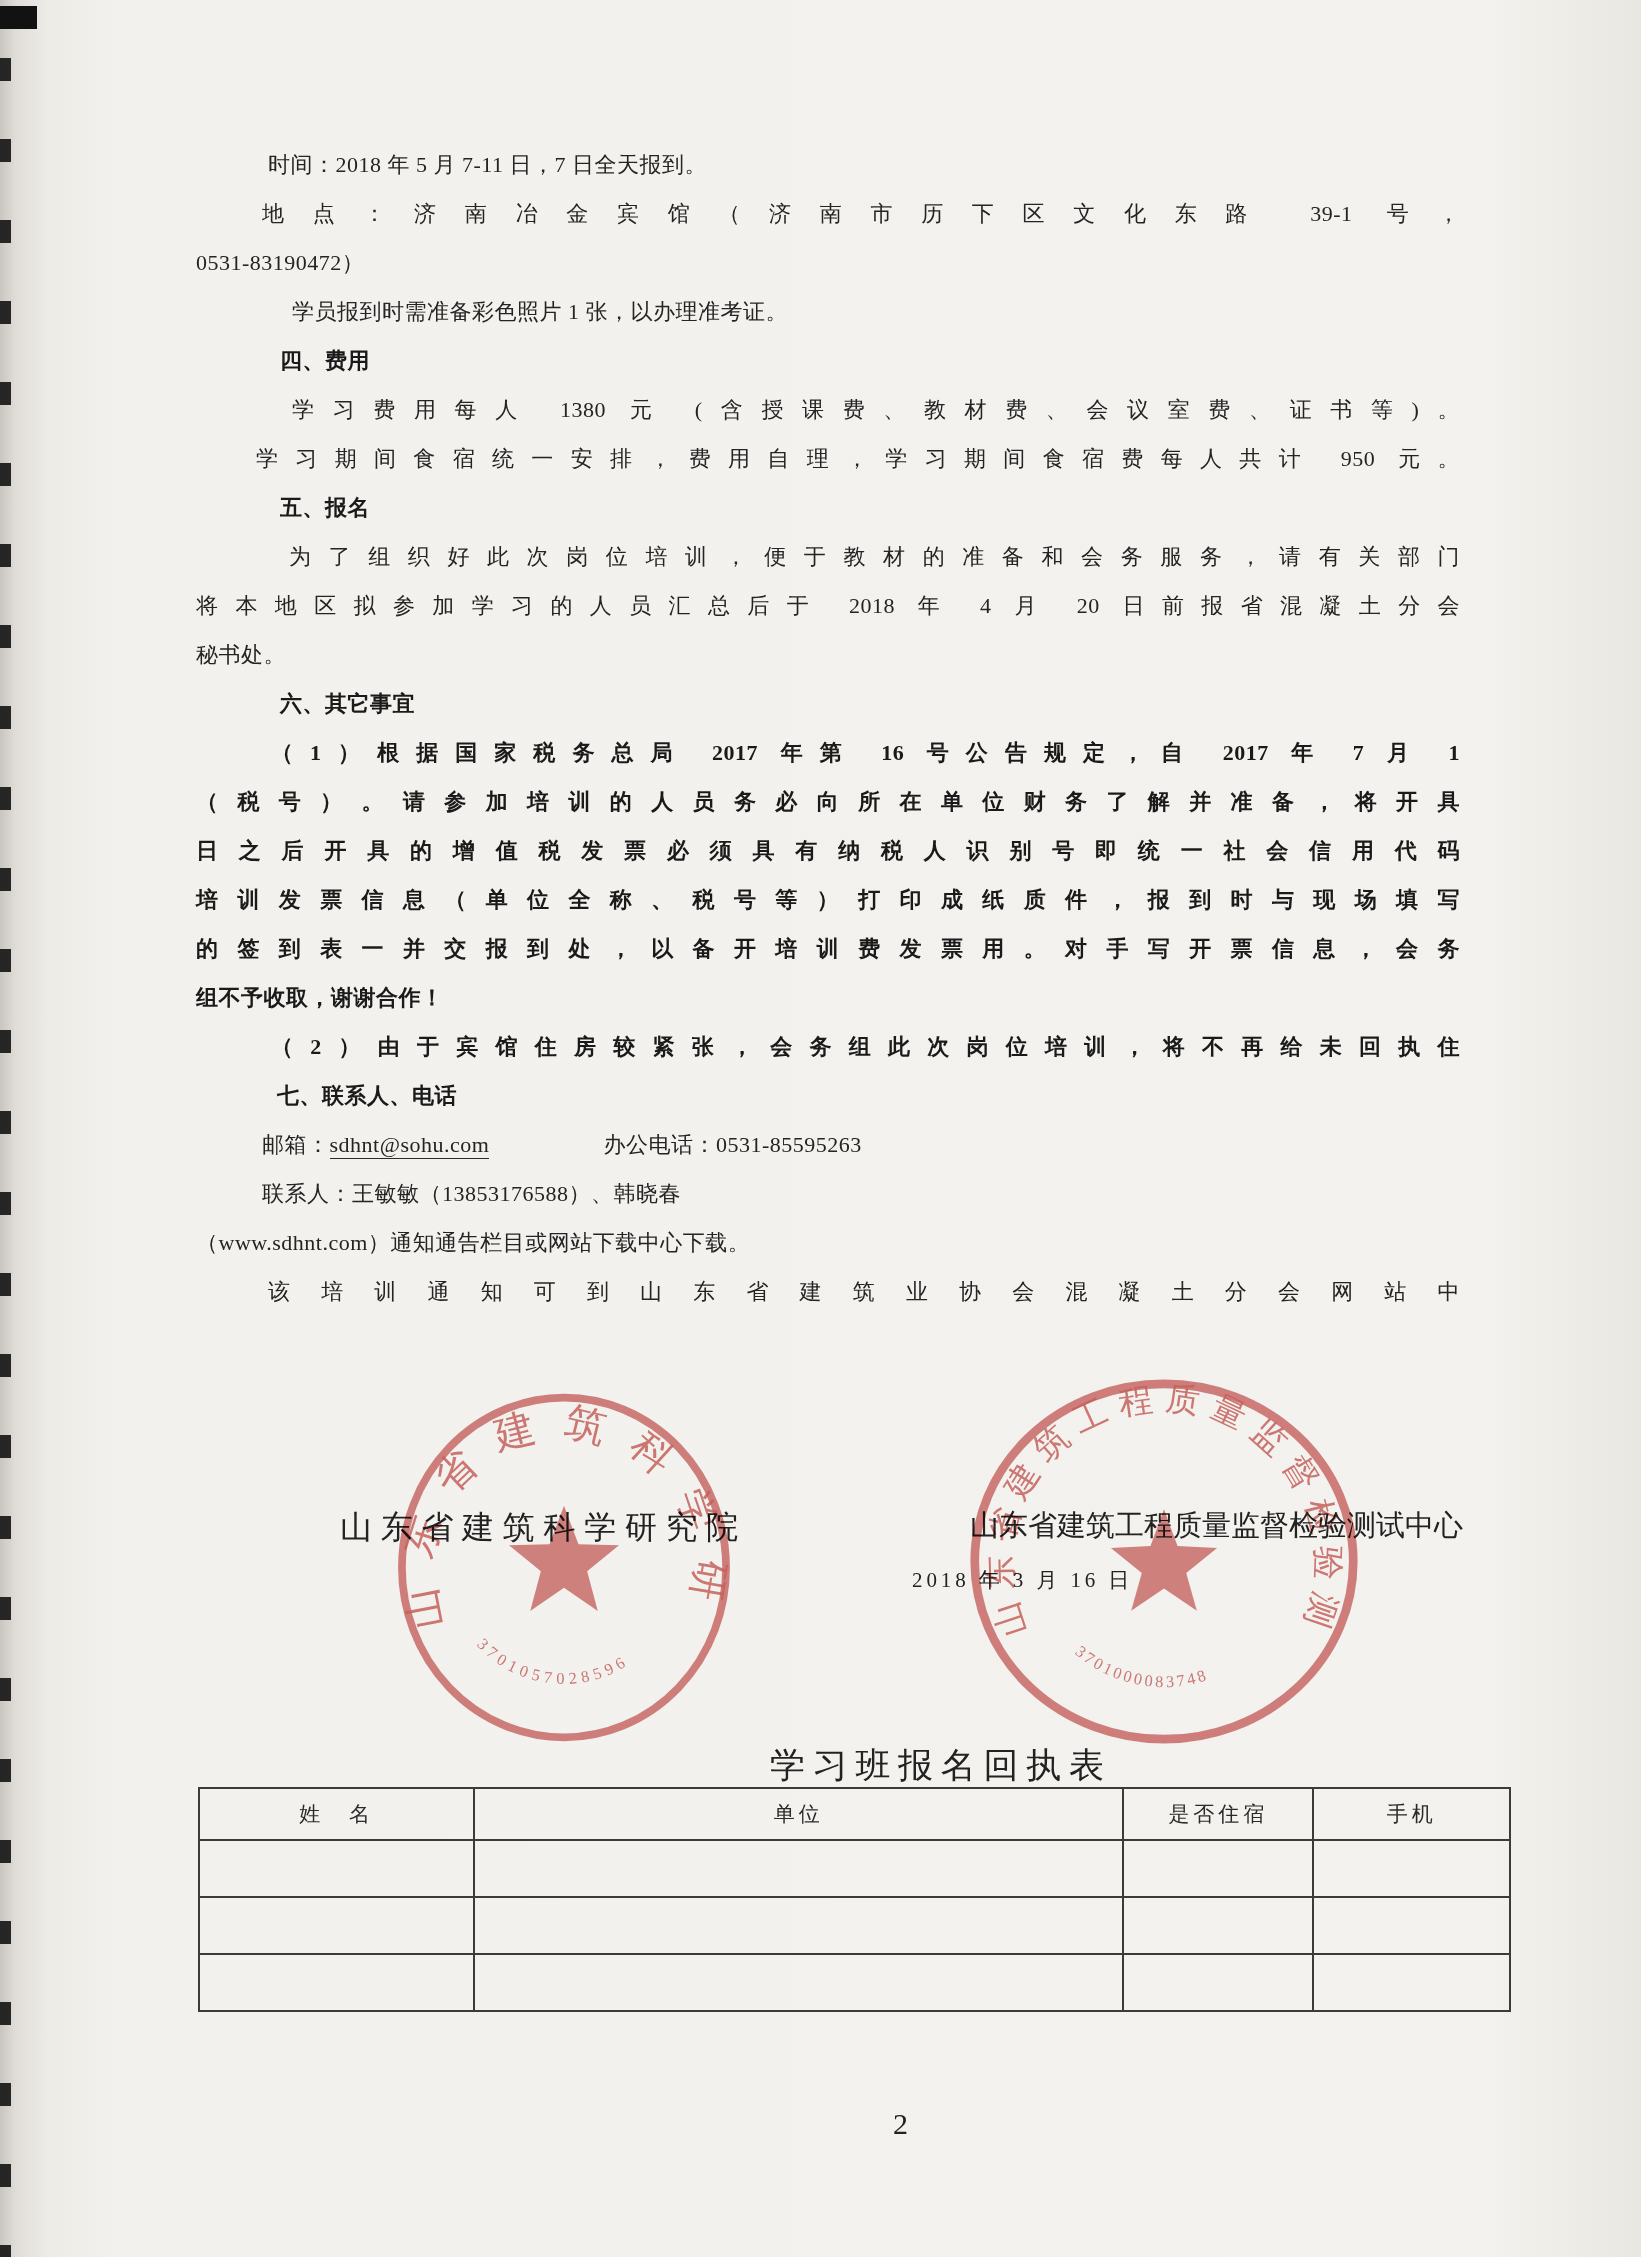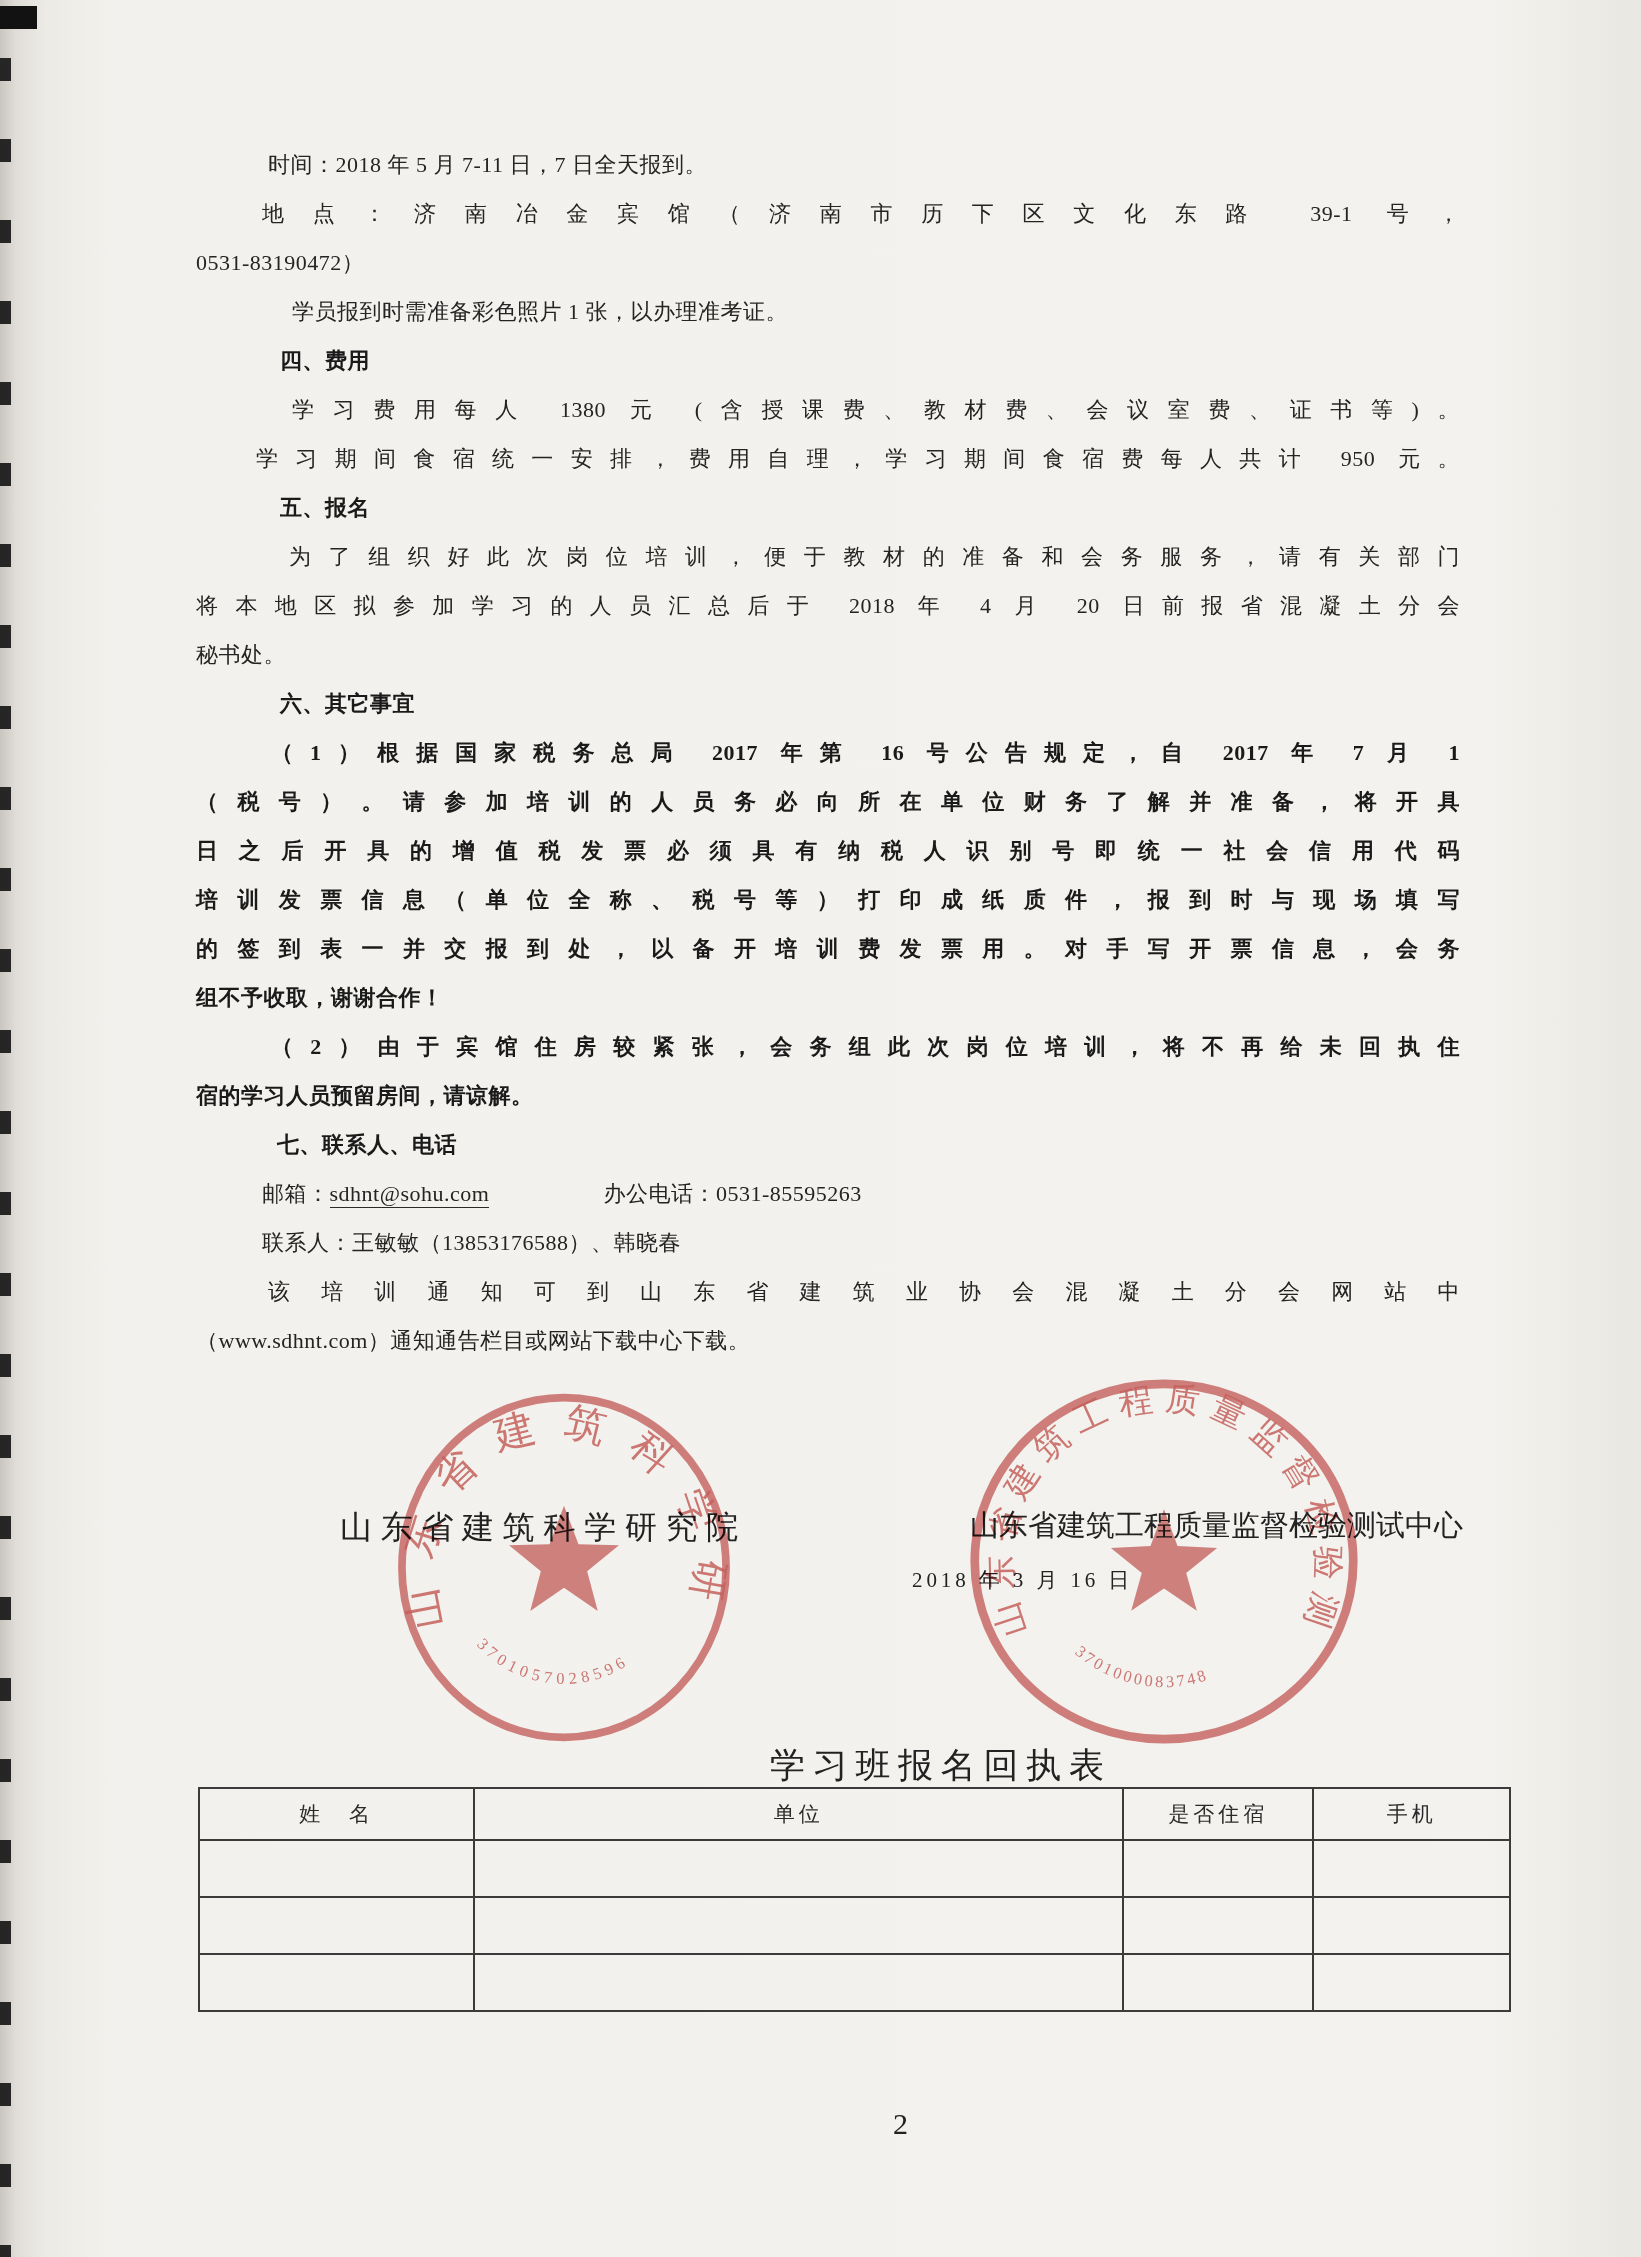--- a/index.html
+++ b/index.html
@@ -61,26 +61,25 @@
       <div class="line j" style="padding-left: 0px;">将本地区拟参加学习的人员汇总后于 2018 年 4 月 20 日前报省混凝土分会</div>
       <div class="line" style="padding-left: 0px;">秘书处。</div>
       <div class="line b" style="padding-left: 84px;">六、其它事宜</div>
       <div class="line b j" style="padding-left: 75px;">（1）根据国家税务总局 2017 年第 16 号公告规定，自 2017 年 7 月 1</div>
       <div class="line b j" style="padding-left: 0px;">（税号）。请参加培训的人员务必向所在单位财务了解并准备，将开具</div>
       <div class="line b j" style="padding-left: 0px;">日之后开具的增值税发票必须具有纳税人识别号即统一社会信用代码</div>
       <div class="line b j" style="padding-left: 0px;">培训发票信息（单位全称、税号等）打印成纸质件，报到时与现场填写</div>
       <div class="line b j" style="padding-left: 0px;">的签到表一并交报到处，以备开培训费发票用。对手写开票信息，会务</div>
       <div class="line b" style="padding-left: 0px;">组不予收取，谢谢合作！</div>
       <div class="line b j" style="padding-left: 75px;">（2）由于宾馆住房较紧张，会务组此次岗位培训，将不再给未回执住</div>
-      <div class="line b" style="padding-left: 0px;">宿的学习人员预留房间，请谅解。</div>
       <div class="line b" style="padding-left: 81px;">七、联系人、电话</div>
       <div class="line" style="padding-left: 66px;"><span>邮箱：</span><span class="u">sdhnt@sohu.com</span><span class="gap">办公电话：0531-85595263</span></div>
       <div class="line" style="padding-left: 66px;">联系人：王敏敏（13853176588）、韩晓春</div>
+      <div class="line" style="padding-left: 0px;">（www.sdhnt.com）通知通告栏目或网站下载中心下载。</div>
       <div class="line j" style="padding-left: 72px;">该培训通知可到山东省建筑业协会混凝土分会网站中</div>
-      <div class="line" style="padding-left: 0px;">（www.sdhnt.com）通知通告栏目或网站下载中心下载。</div>
     </div>
 
   <div class="sig sig-left">山东省建筑科学研究院</div>
   <div class="sig sig-right">山东省建筑工程质量监督检验测试中心</div>
   <div class="sig sig-date">2018 年 3 月 16 日</div>
 
   <svg class="stamp" style="left:394px;top:1390px;" width="340" height="355" viewBox="0 0 352 368">
     <defs>
       <path id="st0-top" d="M 57.7 252 A 136 136 0 1 1 294.3 252" fill="none"></path>
       <path id="st0-bot" d="M 80 258 A 122 122 0 0 0 272 258" fill="none"></path>

